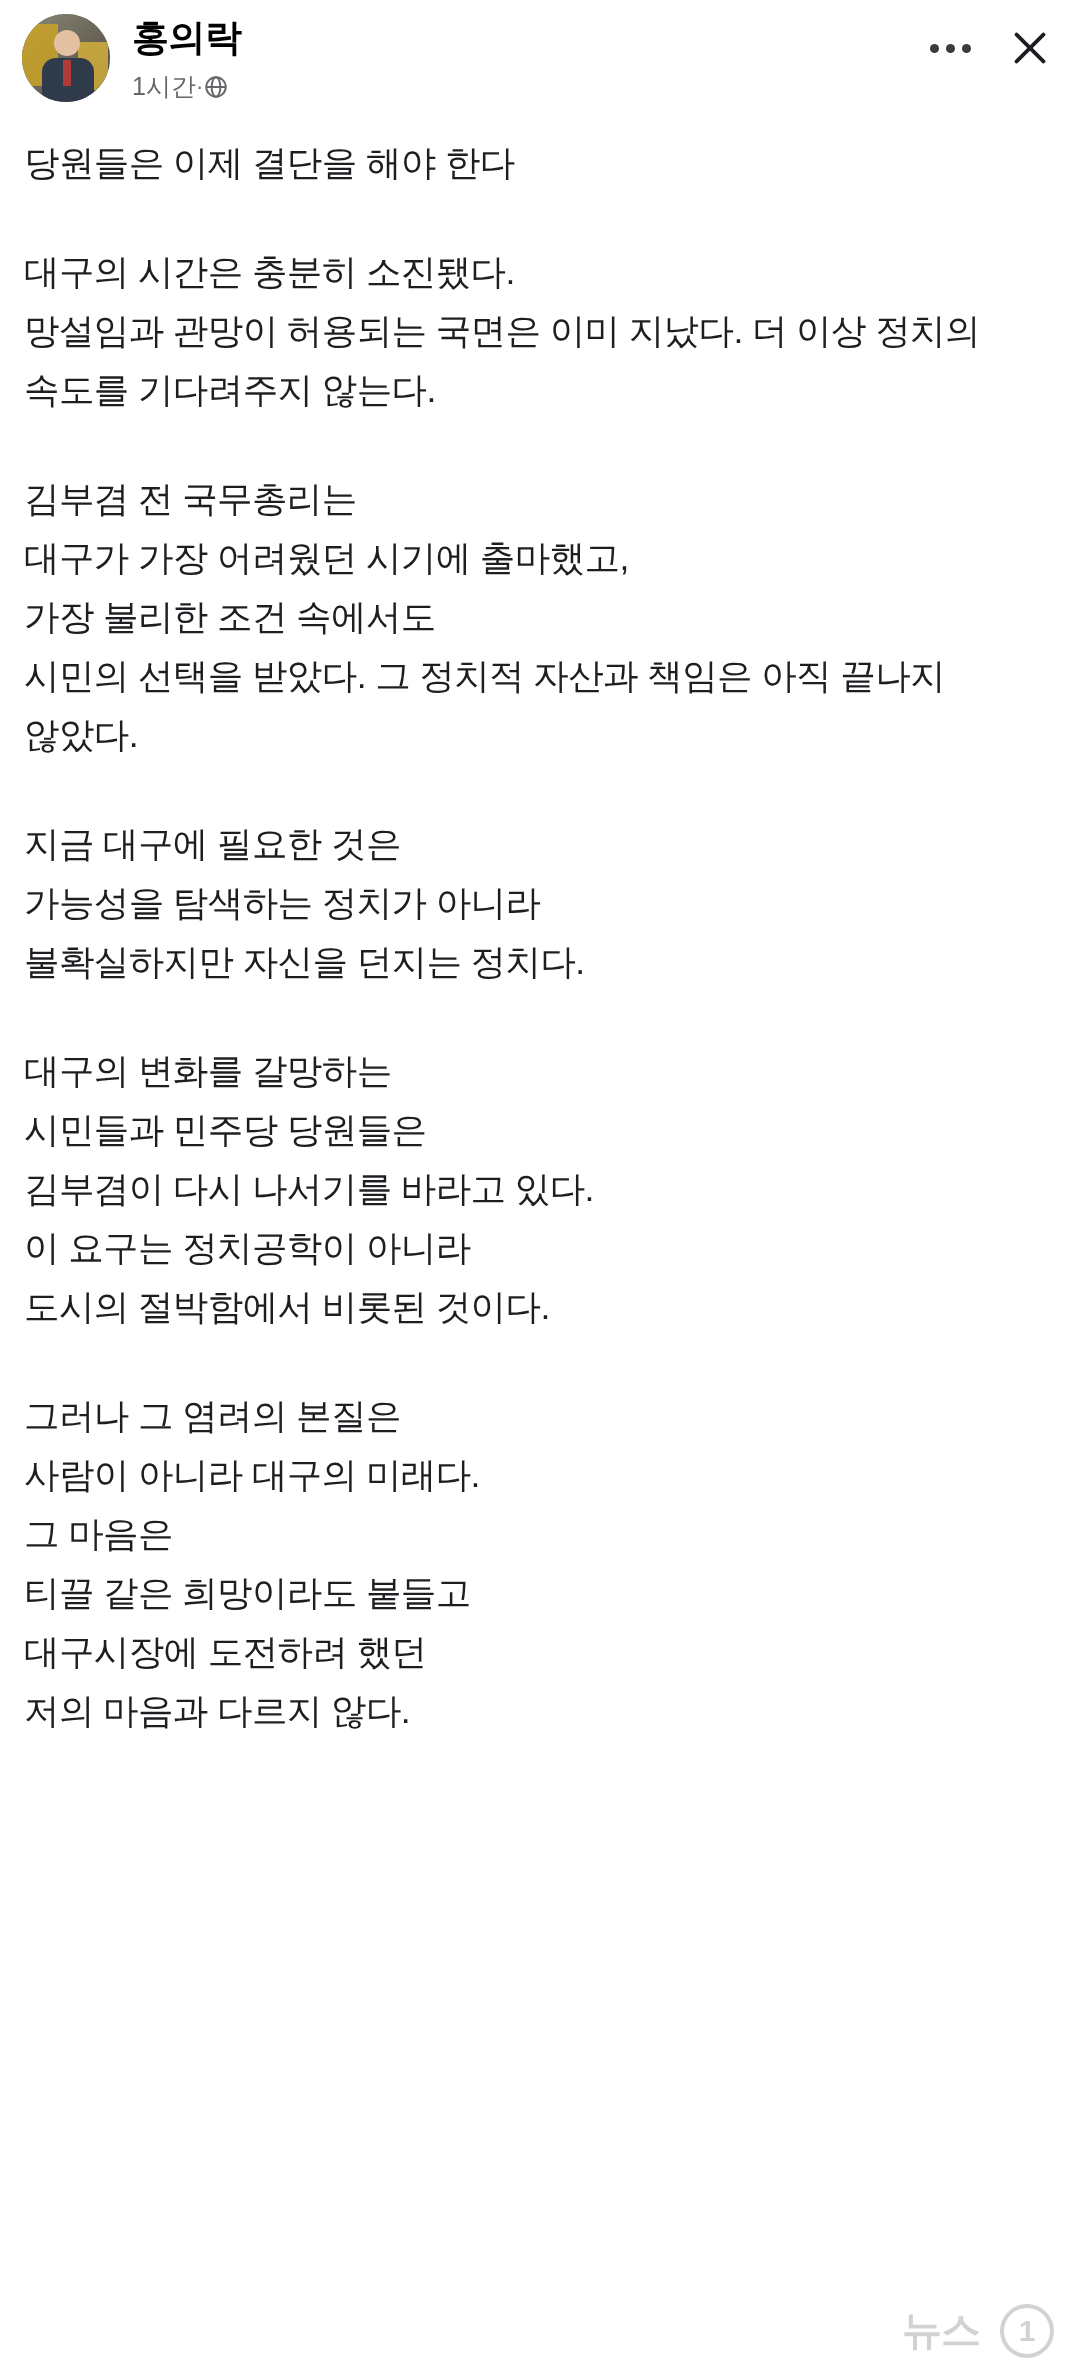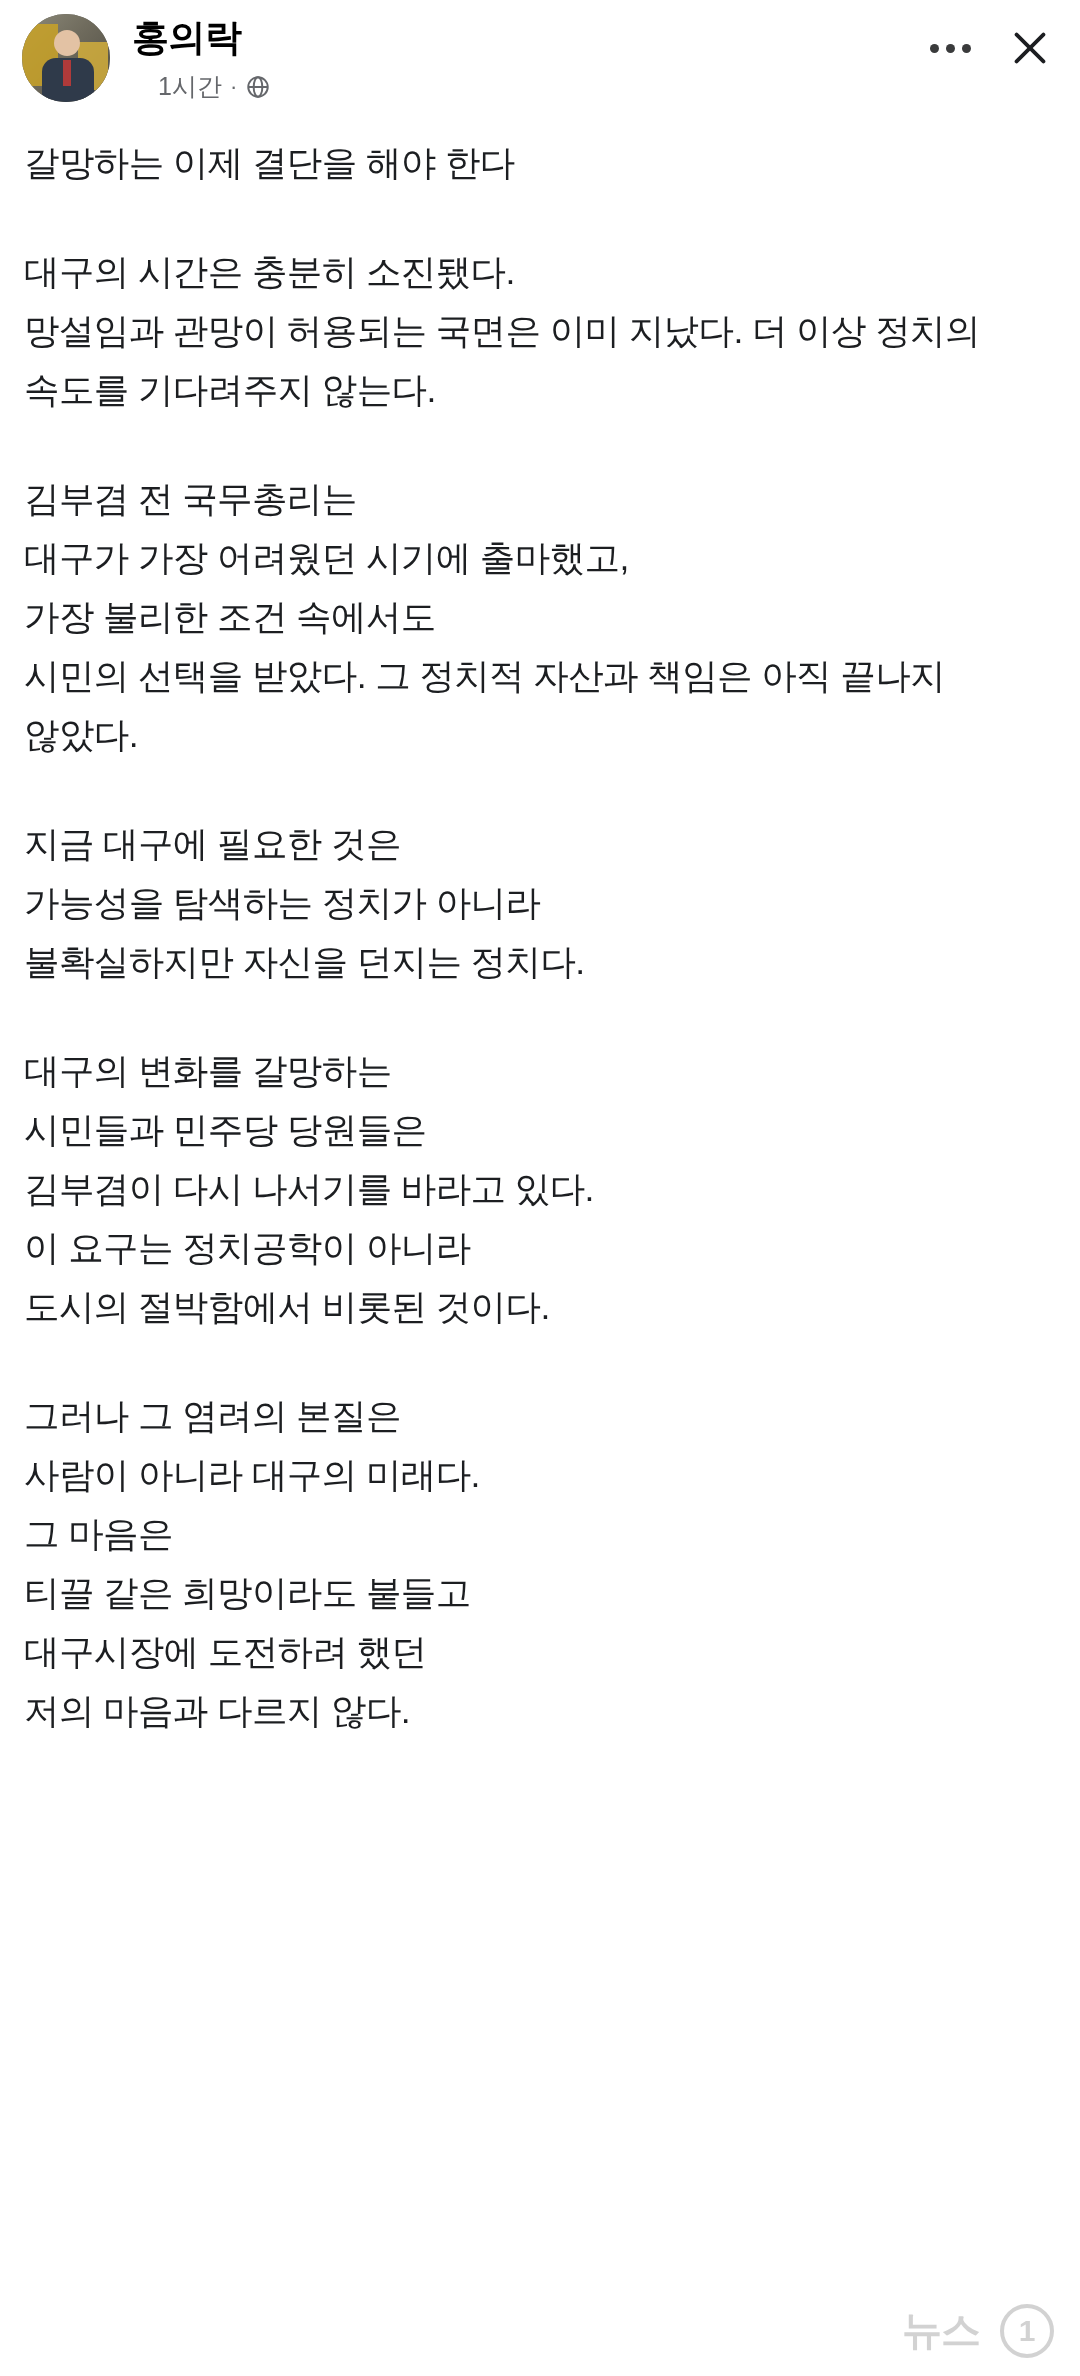--- a/index.html
+++ b/index.html
@@ -82,25 +82,23 @@
   .author-name {
     font-size: 37px;
     font-weight: bold;
     color: #000000;
     line-height: 1.2;
     letter-spacing: -0.5px;
   }
   .meta-row {
     display: flex;
     align-items: center;
-    gap: 8px;
     margin-top: 10px;
     color: #65676b;
     font-size: 25px;
-    margin-left: 26px;
   }
   .meta-dot {
     font-size: 22px;
     color: #65676b;
     line-height: 1;
   }
   .globe-icon svg { display: block; }
 
   .header-actions {
     display: flex;
@@ -218,21 +216,21 @@
       <svg width="46" height="46" viewBox="0 0 24 24" fill="none" stroke="#1c1e21" stroke-width="2" stroke-linecap="round">
         <line x1="5" y1="5" x2="19" y2="19"></line>
         <line x1="19" y1="5" x2="5" y2="19"></line>
       </svg>
     </div>
   </div>
 
 </div>
 
 <div class="post-body">
-  <div class="para">갈망하는 이제 결단을 해야 한다</div>
+  <div class="para">당원들은 이제 결단을 해야 한다</div>
   <div class="para">대구의 시간은 충분히 소진됐다.
 망설임과 관망이 허용되는 국면은 이미 지났다. 더 이상 정치의 속도를 기다려주지 않는다.</div>
   <div class="para">김부겸 전 국무총리는
 대구가 가장 어려웠던 시기에 출마했고,
 가장 불리한 조건 속에서도
 시민의 선택을 받았다. 그 정치적 자산과 책임은 아직 끝나지 않았다.</div>
   <div class="para">지금 대구에 필요한 것은
 가능성을 탐색하는 정치가 아니라
 불확실하지만 자신을 던지는 정치다.</div>
   <div class="para">대구의 변화를 갈망하는

